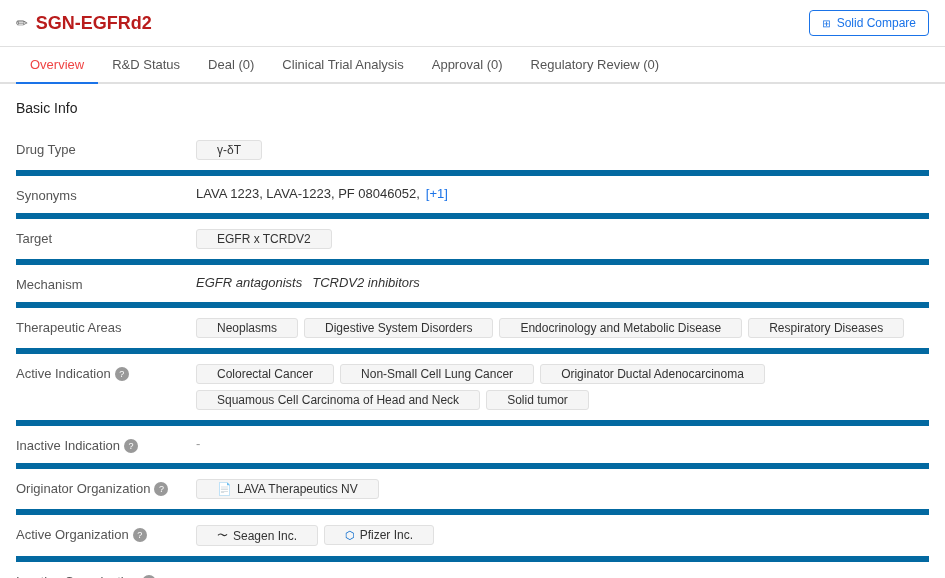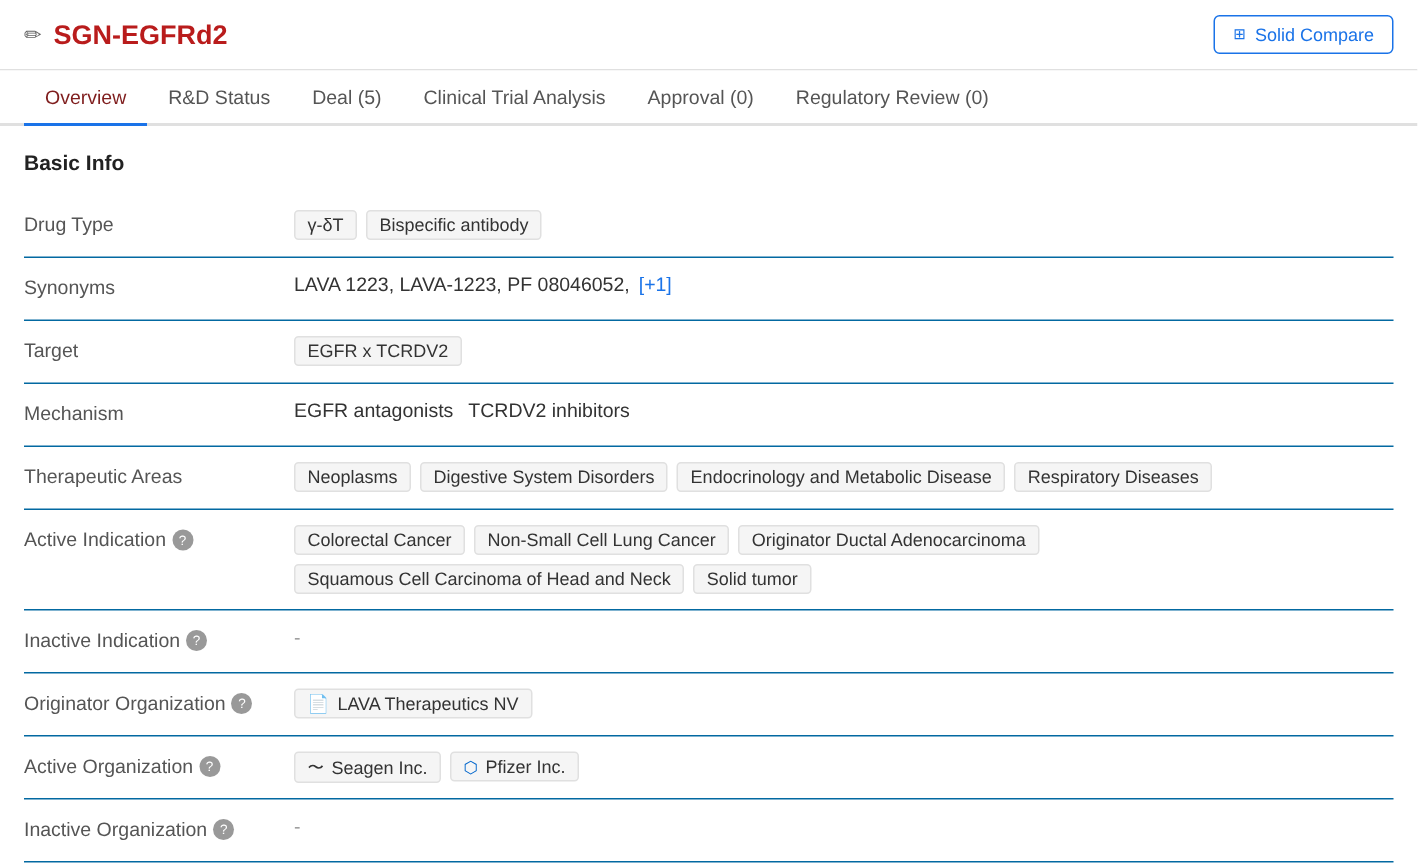--- a/index.html
+++ b/index.html
@@ -21,89 +21,88 @@
 
     .nav-tabs {
       display: flex; border-bottom: 2px solid #e0e0e0;
       padding: 0 16px; background: #fff;
     }
     .nav-tab {
       padding: 10px 14px; cursor: pointer; font-size: 13px; color: #555;
       border-bottom: 2px solid transparent; margin-bottom: -2px;
       white-space: nowrap;
     }
-    .nav-tab.active { color: #7f1d1d; border-bottom: 2px solid #1a73e8; font-weight: 500; }
+    .nav-tab.active { color: #ef4444; border-bottom: 2px solid #1a73e8; font-weight: 500; }
 
     .content { padding: 16px; }
-    .section-title { font-weight: 700; font-size: 14px; margin-bottom: 14px; color: #222; }
+    .section-title { font-weight: 400; font-size: 14px; margin-bottom: 14px; color: #222; }
 
     .info-row {
       display: flex; align-items: flex-start;
-      padding: 10px 0; border-bottom: 1px solid #0369a1;
+      padding: 10px 0; border-bottom: 6px solid #0369a1;
       min-height: 42px;
     }
     .info-label {
       width: 180px; min-width: 180px; color: #555; font-size: 13px;
       display: flex; align-items: center; gap: 4px; padding-top: 2px;
     }
     .info-label .help-icon {
       width: 14px; height: 14px; border-radius: 50%; background: #999;
       color: #fff; font-size: 9px; display: inline-flex; align-items: center;
       justify-content: center; cursor: pointer; flex-shrink: 0;
     }
     .info-value { flex: 1; display: flex; align-items: flex-start; flex-wrap: wrap; gap: 6px; }
 
     .tag {
       display: inline-flex; align-items: center;
       background: #f5f5f5; border: 1px solid #e0e0e0;
-      border-radius: 3px; padding: 2px 8px; font-size: 12px; color: #333;
+      border-radius: 3px; padding: 2px 20px; font-size: 12px; color: #333;
     }
     .tag.with-icon { gap: 5px; }
 
     .link-text { color: #1a73e8; cursor: pointer; font-size: 13px; }
     .dash { color: #999; }
 
     .inline-text { font-size: 13px; color: #333; }
     .inline-text + .inline-text::before { content: '  '; }
 
-    .mechanism-row .info-value { gap: 10px; }
+    .mechanism-row .info-value { gap: 10px; font-style: italic; }
   </style>
 </head>
 <body>
 
 <div class="header">
   <div class="header-left">
     <span class="edit-icon">✏</span>
     <span class="drug-name">SGN-EGFRd2</span>
   </div>
   <button class="compare-btn">
     <span class="compare-btn-icon">⊞</span>
     <span>Solid Compare</span>
   </button>
 </div>
 
 <nav class="nav-tabs">
   <div class="nav-tab active">Overview</div>
   <div class="nav-tab">R&amp;D Status</div>
-  <div class="nav-tab">Deal (5)</div>
+  <div class="nav-tab">Deal (0)</div>
   <div class="nav-tab">Clinical Trial Analysis</div>
   <div class="nav-tab">Approval (0)</div>
   <div class="nav-tab">Regulatory Review (0)</div>
 </nav>
 
 <div class="content">
   <div class="section-title">Basic Info</div>
 
   <div class="info-row">
     <div class="info-label">
       <span>Drug Type</span>
     </div>
     <div class="info-value">
       <span class="tag">γ-δT</span>
-      <span class="tag">Bispecific antibody</span>
     </div>
   </div>
 
   <div class="info-row">
     <div class="info-label">
       <span>Synonyms</span>
     </div>
     <div class="info-value">
       <span class="inline-text">LAVA 1223,  LAVA-1223,  PF 08046052,</span>
       <span class="link-text">[+1]</span>

